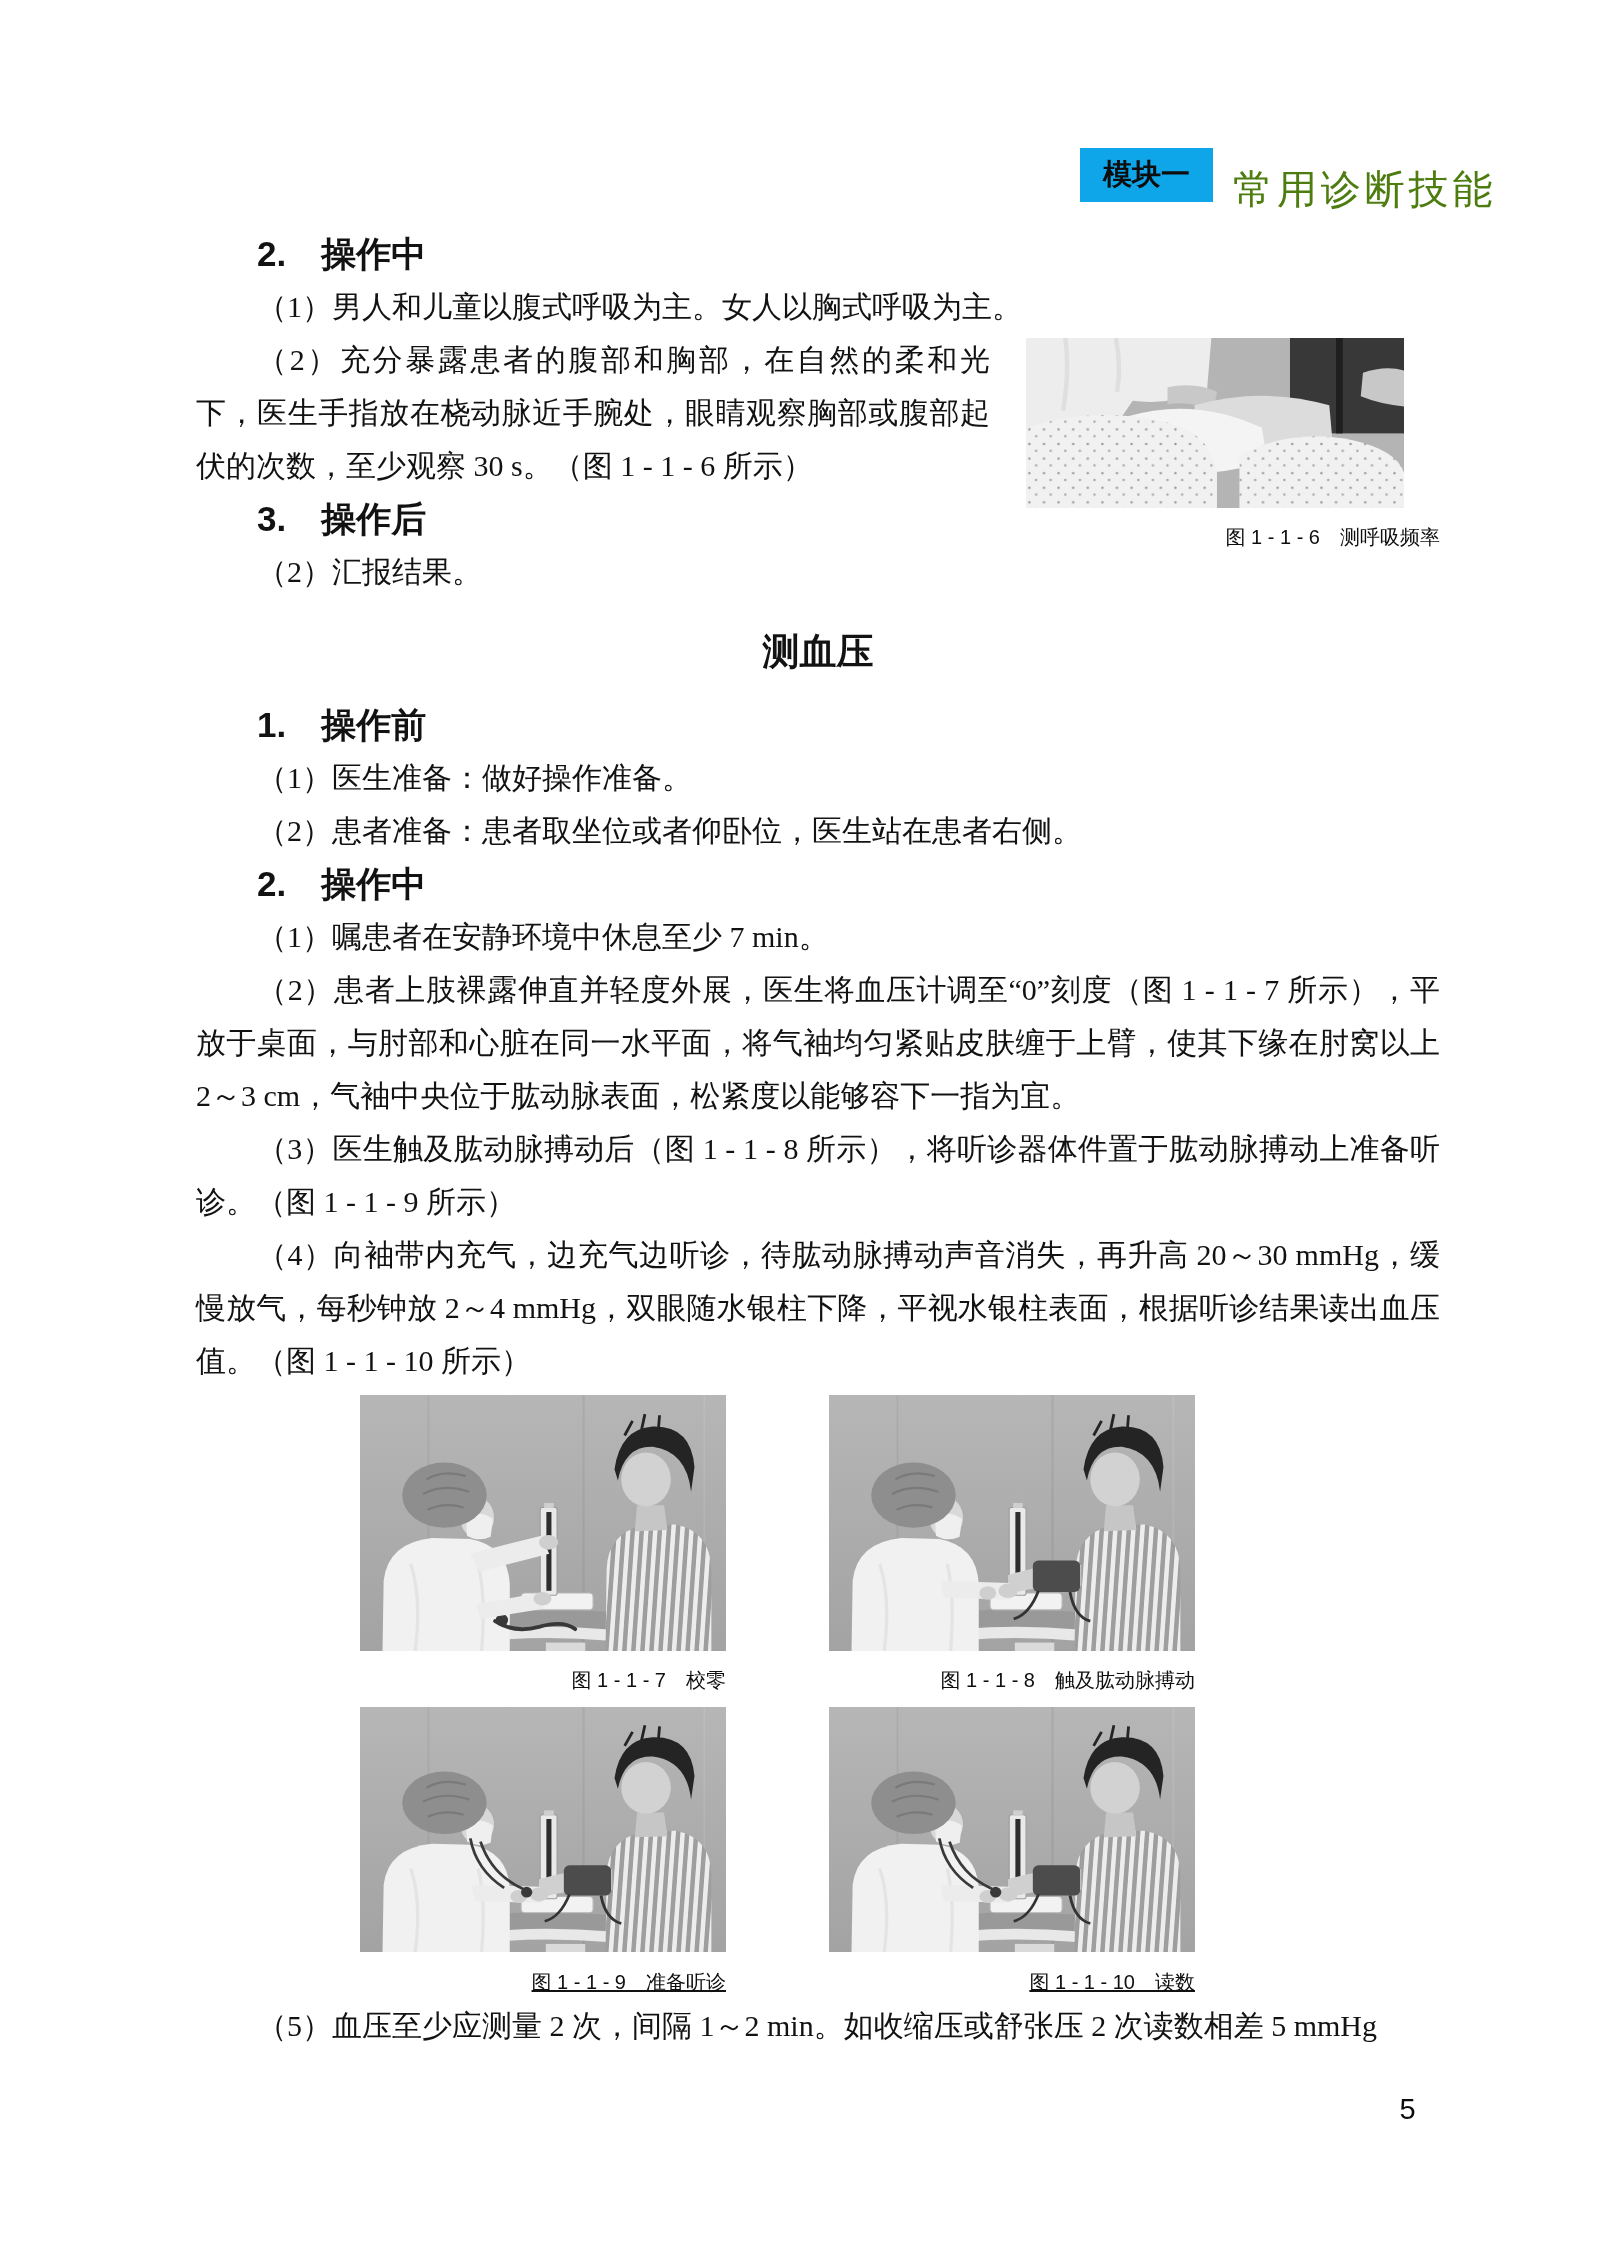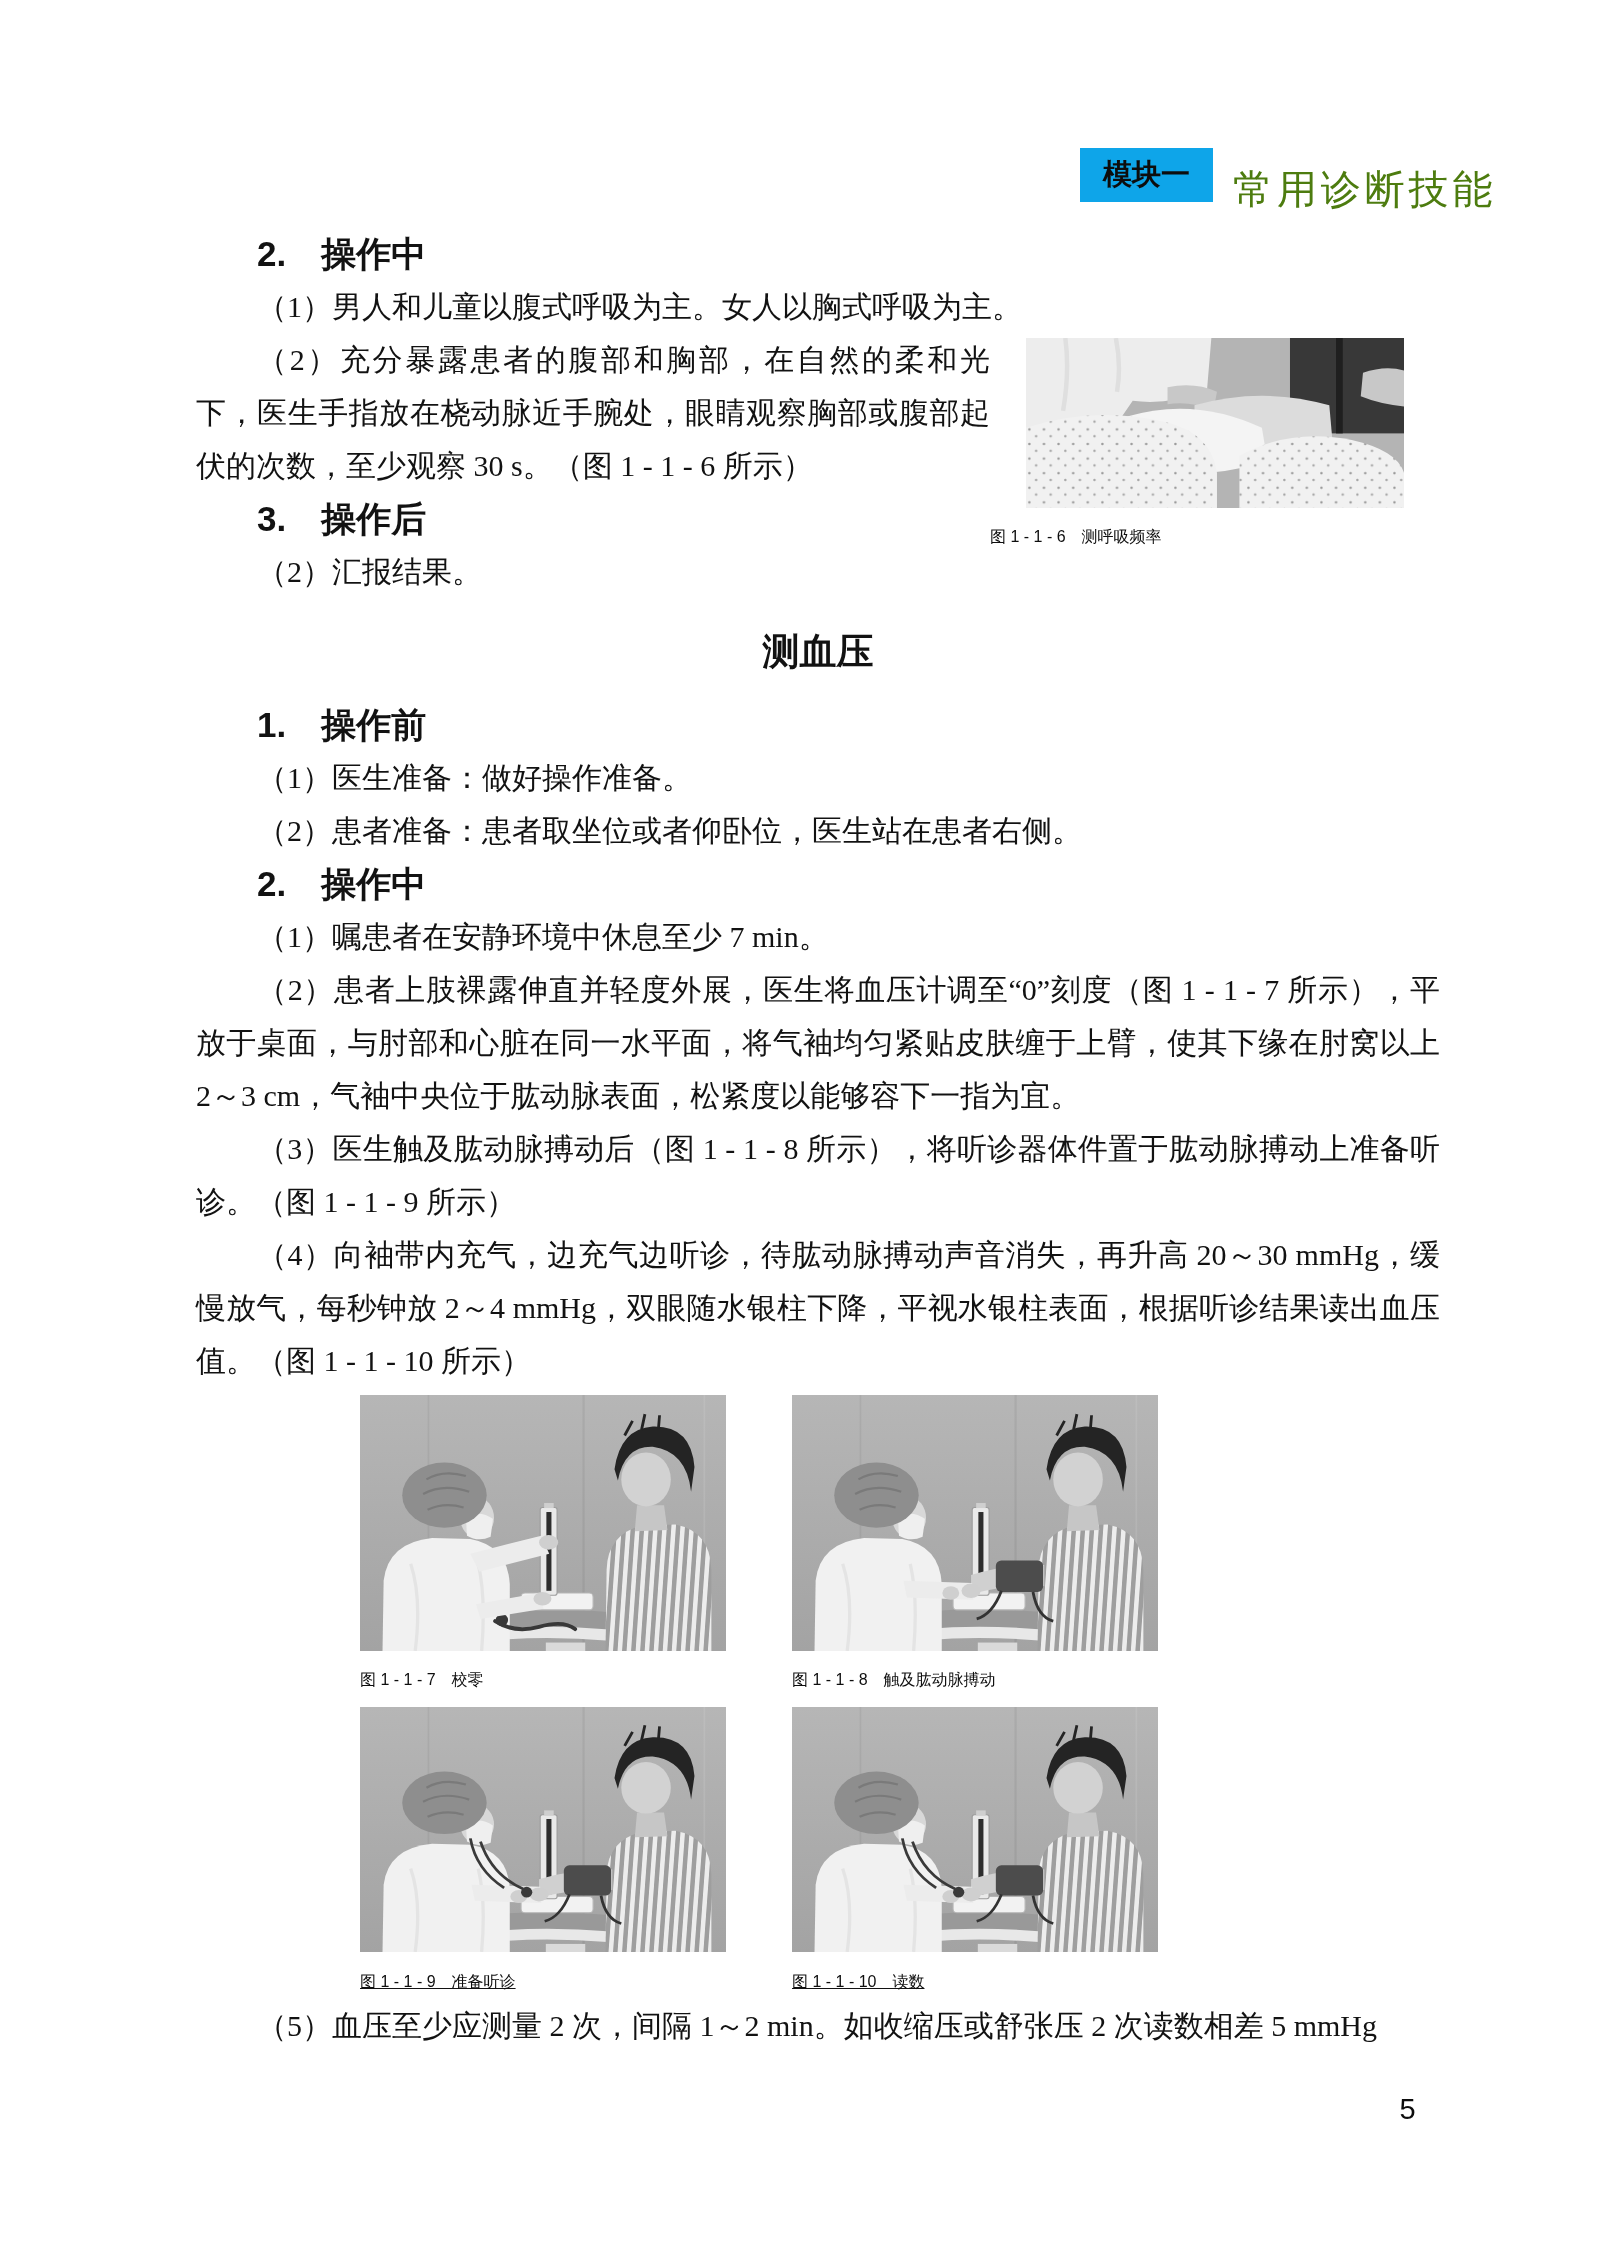--- a/index.html
+++ b/index.html
@@ -52,29 +52,29 @@
   .fig-right {
     float: right; width: 450px;
     margin: 4.5px 0 10px 0; padding: 0;
     text-indent: 0;
   }
   .photo { background: #ababab; overflow: hidden; }
   .photo svg { display: block; width: 100%; height: 100%; }
   .resp-photo { width: 378px; height: 170px; margin: 0 auto; }
   .figcap {
     margin-top: 12.4px;
-    text-align: left; text-indent: 0;
-    font-family: "Liberation Sans", "DejaVu Sans", sans-serif;
-    font-size: 16px; line-height: 34px; color: #0e0e0e;
+    text-align: right; text-indent: 0;
+    font-family: "Liberation Sans", "DejaVu Sans", sans-serif;
+    font-size: 20px; line-height: 34px; color: #0e0e0e;
     white-space: nowrap;
   }
 
   .photo-grid {
     margin: 7.9px 0 0 164px; width: 889px;
-    display: flex; flex-wrap: wrap; column-gap: 66px;
+    display: flex; flex-wrap: wrap; column-gap: 103px;
     text-indent: 0;
   }
   .cell { width: 366px; }
   .cell .ph-tall { width: 366px; height: 256px; }
   .cell.row2 { margin-top: 10px; text-decoration: underline; }
   .cell.row2 .ph-tall { height: 245px; }
 
   .pageno {
     position: absolute; left: 1388px; top: 2093px;
     width: 39px; text-align: center;

